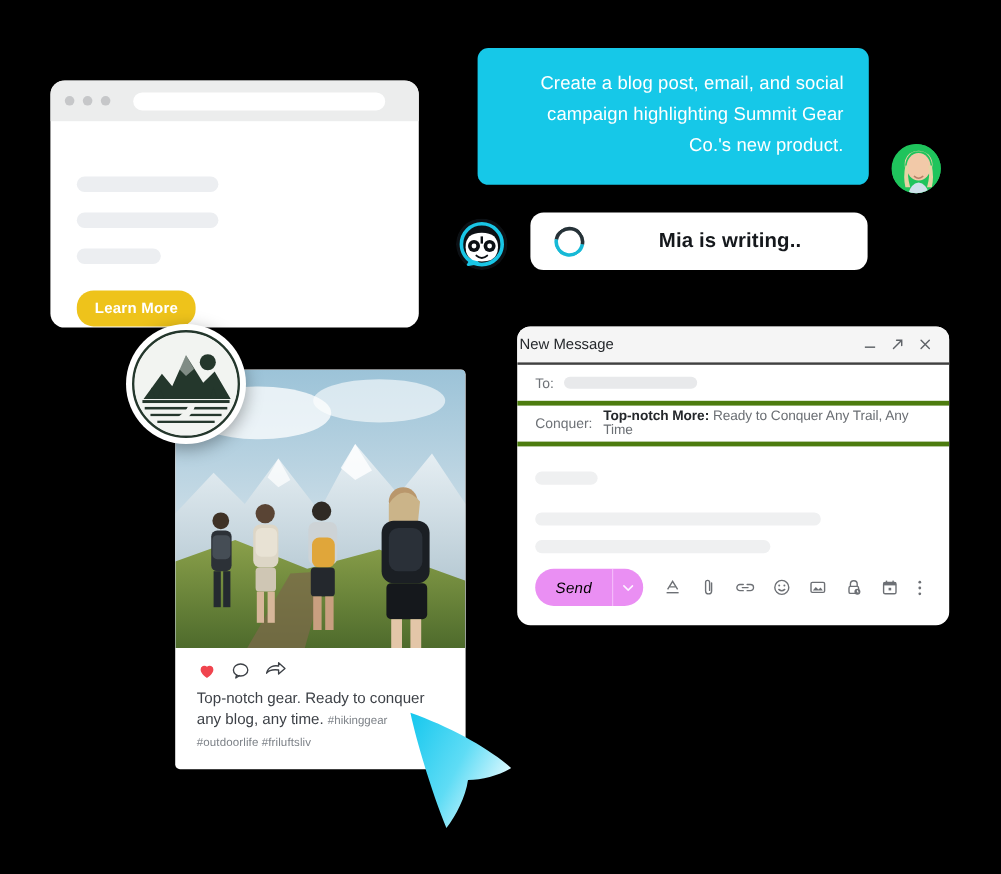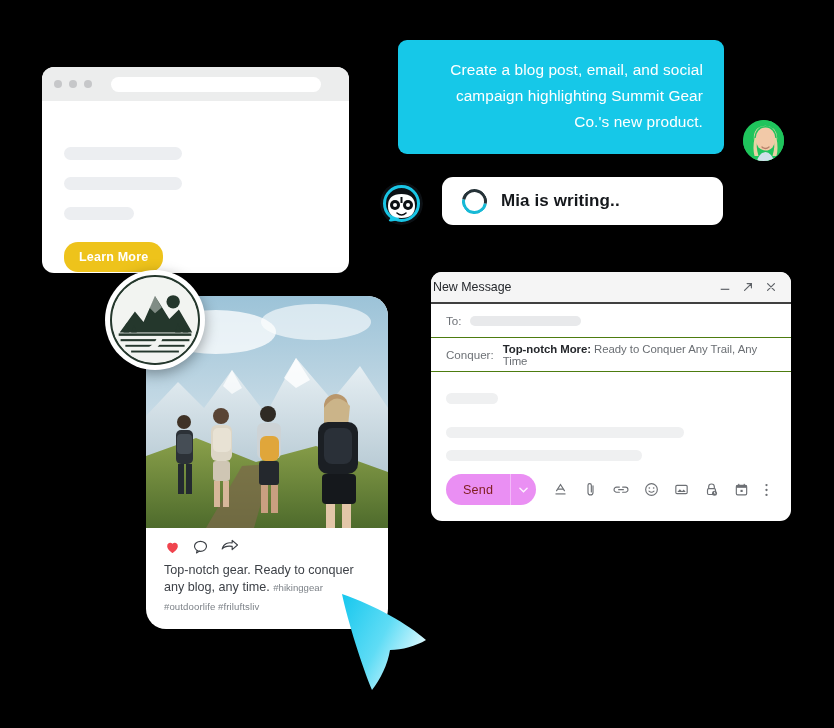--- a/index.html
+++ b/index.html
@@ -51,22 +51,22 @@
     box-shadow: 0 4px 14px rgba(0,0,0,.35);
   }
   .brand-inner {
     width: 100%; height: 100%; border-radius: 50%;
     background: #eef1ee; border: 2.5px solid #24372c; overflow: hidden;
     position: relative;
   }
 
   
   .social {
-    position: absolute; left: 146px; top: 296px; width: 242px; height: 333px;
-    background: #ffffff; border-radius: 20px; overflow: hidden;
+    position: absolute; left: 146px; top: 308px; width: 242px; height: 333px;
+    background: #ffffff; border-radius: 4px; overflow: hidden;
     box-shadow: 0 12px 34px rgba(0,0,0,.5);
   }
   .social-photo { width: 100%; height: 232px; position: relative; overflow: hidden; }
   .social-actions { display: flex; align-items: center; gap: 11px; padding: 11px 16px 0 18px; }
   .social-caption { padding: 7px 16px 0 18px; }
   .cap-line {
     font-size: 12.6px; color: #3d4147; line-height: 17px;
   }
   .tag-inline { font-size: 9.6px; color: #7d8288; }
   .cap-tags { font-size: 9.6px; color: #7d8288; margin-top: 5px; letter-spacing: .1px; }
@@ -98,57 +98,57 @@
     position: absolute; left: 442px; top: 177px; width: 281px; height: 48px;
     background: #ffffff; border-radius: 11px;
     display: flex; align-items: center; gap: 14px; padding-left: 20px;
   }
   .spinner {
     width: 25px; height: 25px; border-radius: 50%;
     border: 3.2px solid #263238;
     border-left-color: #17b9d6; border-bottom-color: #17b9d6;
     transform: rotate(-35deg); flex: none;
   }
-  .writing-text { font-size: 17px; font-weight: 700; color: #15181c; letter-spacing: .1px; }
+  .writing-text { font-size: 17px; font-weight: 700; color: #15181c; letter-spacing: .1px; margin-left: 48px; }
 
   
   .email {
     position: absolute; left: 431px; top: 272px; width: 360px; height: 249px;
     background: #ffffff; border-radius: 11px; overflow: hidden;
     box-shadow: 0 12px 34px rgba(0,0,0,.5);
     display: flex; flex-direction: column;
   }
   .email-head {
     height: 32px; background: #f5f5f5; display: flex; align-items: center;
     padding: 0 14px 0 2px; border-bottom: 2px solid #404040;
   }
   .email-title { font-size: 12.4px; color: #25282c; flex: 1; }
   .winctl { display: flex; align-items: center; gap: 11px; color: #5f6368; }
   .email-row {
     display: flex; align-items: center; gap: 9px;
-    padding: 0 15px; height: 34px; border-bottom: 1px solid #4d7c0f;
+    padding: 0 15px; height: 34px; border-bottom: 4px solid #4d7c0f;
   }
   .row-label { font-size: 11.6px; color: #6e7277; }
   .to-fill { width: 111px; height: 10px; background: #e8e9eb; border-radius: 5px; }
   .subject-text { font-size: 11.4px; color: #6a6e73; letter-spacing: -.05px; }
   .subject-text b { color: #24272b; font-weight: 700; }
   .email-body { flex: 1; padding: 21px 15px 0 15px; }
   .bph { background: #eff0f1; border-radius: 6px; height: 11px; }
   .bph.s1 { width: 52px; margin-bottom: 23px; }
   .bph.s2 { width: 238px; margin-bottom: 12px; }
   .bph.s3 { width: 196px; }
   .email-foot { display: flex; align-items: center; padding: 0 15px 16px 15px; gap: 17px; }
   .send-wrap {
     display: flex; align-items: stretch; background: #ea8ff3;
     border-radius: 17px; overflow: hidden; height: 31px;
   }
   .send-btn {
-    background: transparent; border: none; color: #7f1d1d;
+    background: transparent; border: none; color: #000000;
     font-size: 12.6px; padding: 0 17px; cursor: pointer;
-    font-family: inherit; letter-spacing: .2px;
+    font-family: inherit; letter-spacing: .2px; font-style: italic;
   }
   .send-split {
     width: 26px; display: flex; align-items: center; justify-content: center;
     border-left: 1.5px solid #f4b9fa; cursor: pointer;
   }
   .tools { display: flex; align-items: center; gap: 15px; color: #6d7075; }
   .tool { cursor: pointer; display: flex; align-items: center; }
 </style>
 </head>
 <body>

